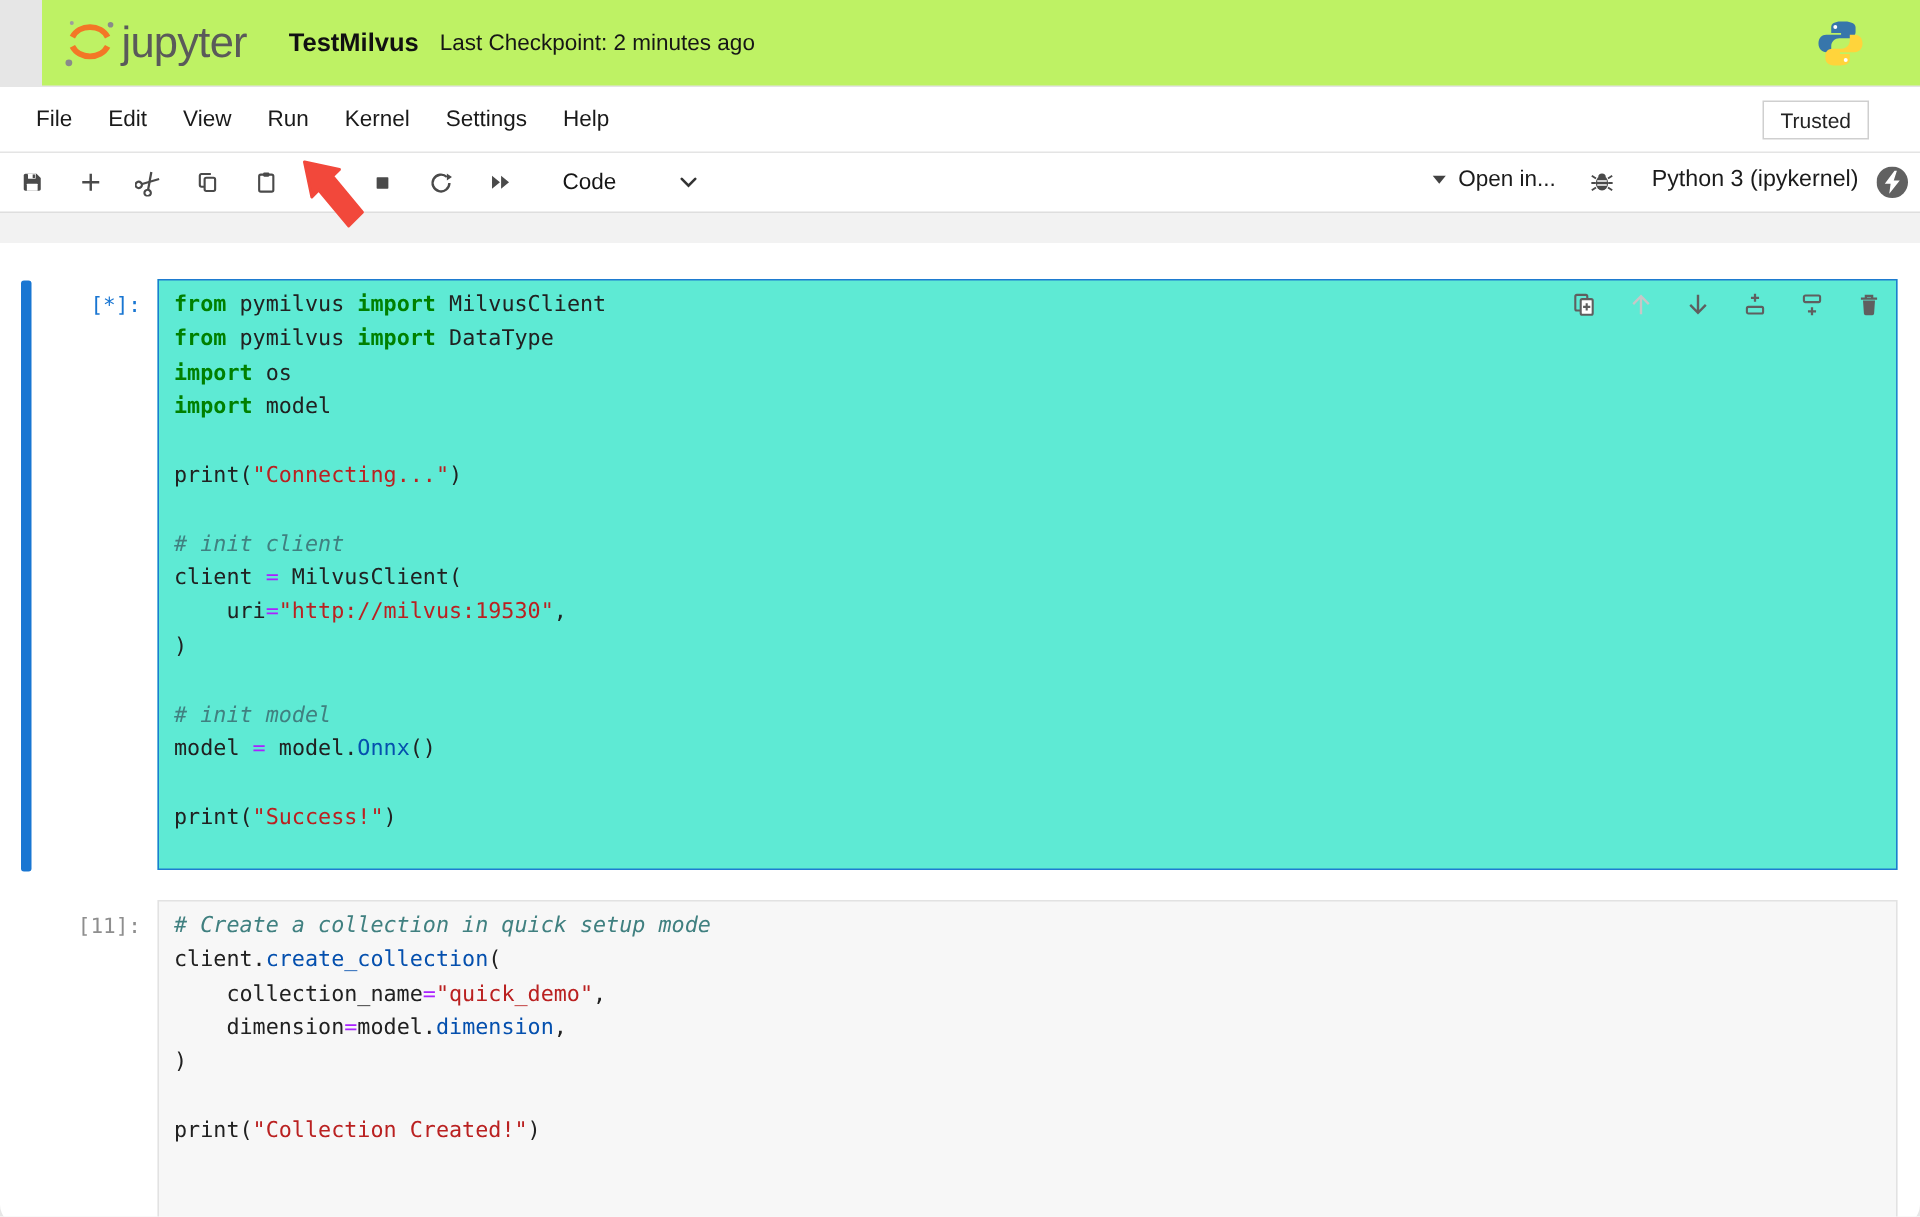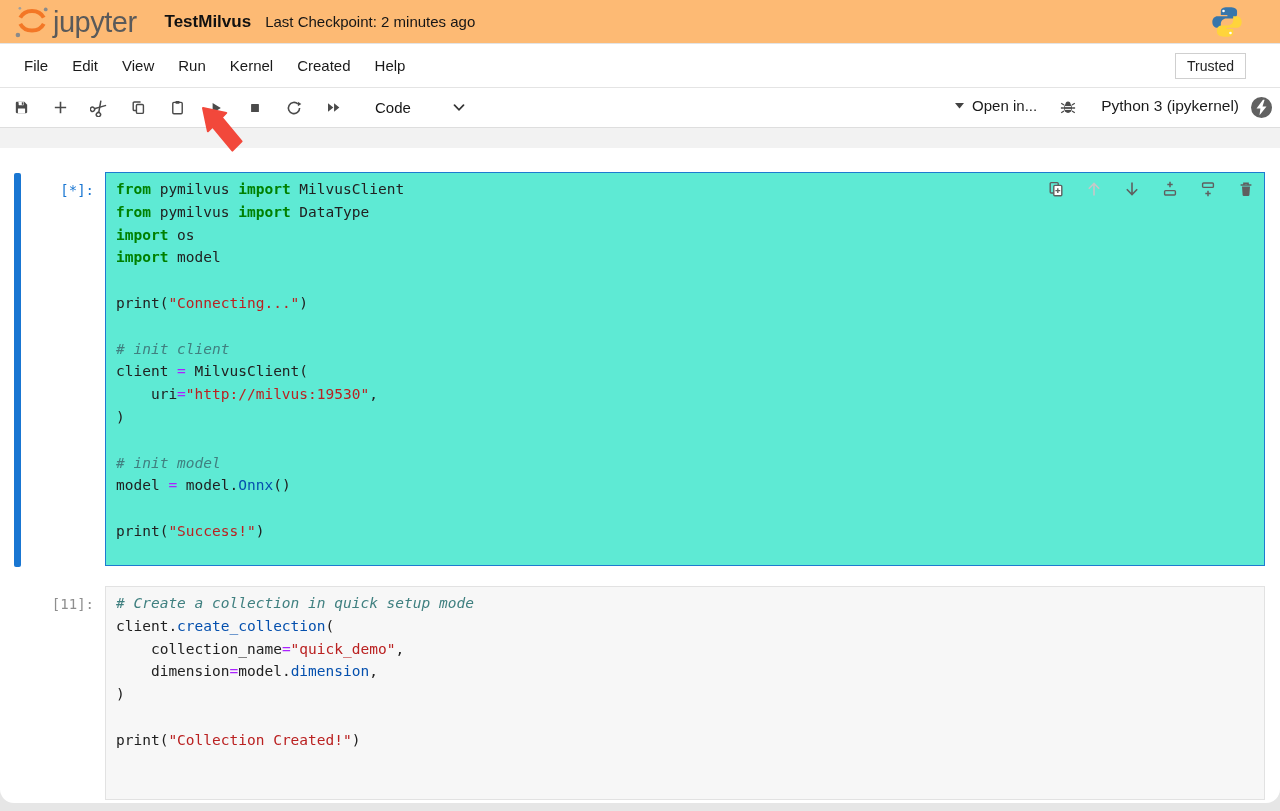--- a/index.html
+++ b/index.html
@@ -1,22 +1,22 @@
 <!DOCTYPE html>
 <html><head>
 <meta charset="utf-8">
 <style>
   * { margin:0; padding:0; box-sizing:border-box; }
   html,body { width:1280px; height:811px; overflow:hidden; }
   body { font-family:"Liberation Sans", sans-serif; background:#e6e6e6; color:#1b1b1b; }
   .page { position:relative; width:1280px; height:811px; }
 
   
-  .header { height:44px; background:#fdba74; border-bottom:1px solid #e4e4e4;
-            display:flex; align-items:center; padding:0 14px; }
+  .header { height:58px; background:#bef264; border-bottom:1px solid #e4e4e4;
+            display:flex; align-items:center; padding:0 14px;margin-left:28px; }
   .logo-wrap { display:flex; align-items:center; cursor:pointer; }
   .logo-text { font-size:29px; color:#5a5a5a; letter-spacing:-0.5px; margin-left:3px; margin-top:2px; }
   .nb-title { font-size:17px; font-weight:700; color:#111; margin-left:28px; }
   .checkpoint { font-size:15px; color:#161616; margin-left:14px; }
   .spacer { flex:1; }
 
   
   .menubar { height:44px; background:#fff; border-bottom:1px solid #e4e4e4;
              display:flex; align-items:center; padding:0 12px; }
   .menu-item { font-size:15px; color:#1a1a1a; padding:6px 12px; cursor:pointer; border-radius:3px; }
@@ -95,21 +95,21 @@
       <circle cx="26.5" cy="36.2" r="1.7" fill="#fff"></circle>
     </svg>
   </div>
 
   <div class="menubar">
     <span class="menu-item">File</span>
     <span class="menu-item">Edit</span>
     <span class="menu-item">View</span>
     <span class="menu-item">Run</span>
     <span class="menu-item">Kernel</span>
-    <span class="menu-item">Created</span>
+    <span class="menu-item">Settings</span>
     <span class="menu-item">Help</span>
     <div class="spacer"></div>
     <button class="trusted-btn">Trusted</button>
   </div>
 
   <div class="toolbar">
     <div class="tb-btn">
       <svg width="17" height="17" viewBox="0 0 18 18">
         <path d="M3 4.2C3 3.5 3.5 3 4.2 3H12l3 3v7.8c0 .7-.5 1.2-1.2 1.2H4.2C3.5 15 3 14.5 3 13.8Z" fill="#4a4a4a"></path>
         <rect x="6" y="3" width="5.4" height="3.6" rx="0.4" fill="#fff"></rect>

